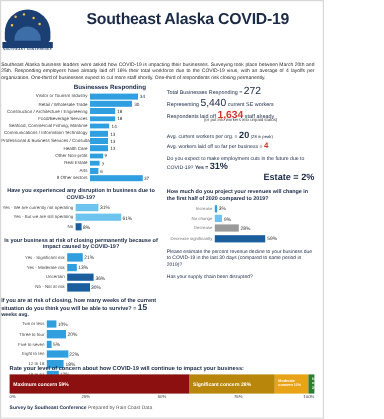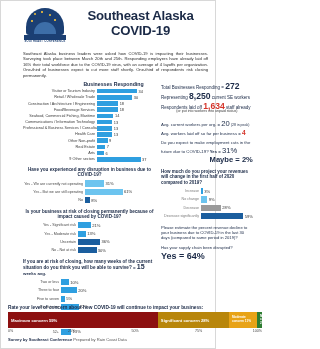--- a/index.html
+++ b/index.html
@@ -3,25 +3,25 @@
 <meta charset="utf-8">
 <style>
   * { box-sizing: border-box; margin: 0; padding: 0; }
   html, body {
     width: 270px; height: 349px;
     background: #ffffff;
     font-family: "Liberation Sans", sans-serif;
     overflow: hidden;
   }
   .page {
-    width: 216px; height: 349px;
+    width: 270px; height: 349px;
     position: relative;
     background: #fff;
     border: 1px solid #d8d8d8;
-    padding: 6px 7px 0 22px;
+    padding: 6px 7px 0 0;
   }
 
   
   .header { display: flex; align-items: flex-start; gap: 6px; }
   .logo {
     width: 44px; height: 40px; flex: 0 0 44px;
     position: relative;
   }
   .logo-dome {
     position: absolute; left: 3px; top: 1px;
@@ -97,27 +97,27 @@
   }
   .abarwrap { flex: 1; display: flex; align-items: center; }
   .abar { height: 6.2px; }
   .aval { font-size: 4.1px; color: #333; margin-left: 1.2px; white-space: nowrap; }
 
   
   .rstat {
     font-size: 4.5px; color: #1b2a47; line-height: 9px;
     white-space: nowrap;
   }
-  .rstat .big { font-size: 8.6px; font-weight: bold; }
+  .rstat .big { font-size: 8.6px; font-weight: normal; }
   .rstat .bigred { font-size: 8.6px; font-weight: bold; color: #d4342a; }
   .subnote {
     font-size: 3.6px; color: #3a3a3a; text-align: center; margin-top: -3px;
   }
   .rline { font-size: 4.3px; color: #1b2a47; line-height: 7.2px; }
-  .rline .num { font-size: 7.6px; font-weight: normal; }
+  .rline .num { font-size: 7.6px; font-weight: bold; }
   .rline .numred { font-size: 6.6px; font-weight: bold; color: #d4342a; }
   .rline-r { text-align: right; font-size: 7.6px; font-weight: bold; color: #1b2a47; }
   .rhead {
     font-size: 4.5px; font-weight: bold; color: #1b2a47;
     line-height: 5.6px; margin-top: 5px;
   }
   .rq { font-size: 4.15px; color: #1b2a47; line-height: 5.3px; margin-top: 5px; }
   .rbig { font-size: 9px; font-weight: bold; color: #d4342a; margin-top: 1px; }
   .rbigd { font-size: 9px; font-weight: bold; color: #1b2a47; }
 
@@ -387,21 +387,21 @@
 
     <div class="col-r">
 
       <div class="rstat">
         <span>Total Businesses Responding =</span>
         <span class="big">272</span>
       </div>
 
       <div class="rstat">
         <span>Representing</span>
-        <span class="big">8,250</span>
+        <span class="big">5,440</span>
         <span>current SE workers</span>
       </div>
 
       <div class="rstat">
         <span>Respondents laid off</span>
         <span class="bigred">1,634</span>
         <span>staff already</span>
       </div>
       <div class="subnote">(or put into workers into unpaid status)</div>
 
@@ -417,21 +417,21 @@
         <span>Avg. workers laid off so far per business =</span>
         <span class="numred">4</span>
       </div>
 
       <div class="rline" style="margin-top:2px">
         <span>Do you expect to make employment cuts in the future due to COVID-19?</span>
         <span style="font-weight:bold">Yes =</span>
         <span class="num">31%</span>
       </div>
       <div class="rline-r">
-        <span>Maybe =</span>
+        <span>Estate =</span>
         <span>2%</span>
       </div>
 
       <div class="rhead">How much do you project your revenues will change in the first half of 2020 compared to 2019?</div>
       <div id="revenue-rows" style="margin-top:2px">
           <div class="rrow">
             <div class="rlabel">Increase</div>
             <div class="abarwrap">
               <div class="abar" style="width: 2.16px; background: rgb(47, 159, 224);"></div>
               <div class="aval">3%</div>
@@ -456,21 +456,20 @@
             <div class="abarwrap">
               <div class="abar" style="width: 42.48px; background: rgb(27, 94, 158);"></div>
               <div class="aval">59%</div>
             </div>
           </div>
         </div>
 
       <div class="rq">Please estimate the percent revenue decline to your business due to COVID-19 in the last 30 days (compared to same period in 2019)?</div>
 
       <div class="rq">Has your supply chain been disrupted?</div>
-      <div class="rbigd">Yes = 64%</div>
 
     </div>
   </div>
 
   <div class="concern-wrap">
     <div class="concern-q">Rate your level of concern about how COVID-19 will continue to impact your business:</div>
     <div class="concern-bar" id="concern-bar">
         <div class="cseg" style="width: 59%; background: rgb(140, 16, 16); color: rgb(255, 255, 255);">Maximum concern 59%</div>
         <div class="cseg" style="width: 28%; background: rgb(184, 134, 11); color: rgb(255, 255, 255);">Significant concern 28%</div>
         <div class="cseg" style="width: 11%; background: rgb(232, 163, 23); color: rgb(255, 255, 255); font-size: 3.1px; line-height: 3.6px;">Moderate concern 11%</div>

